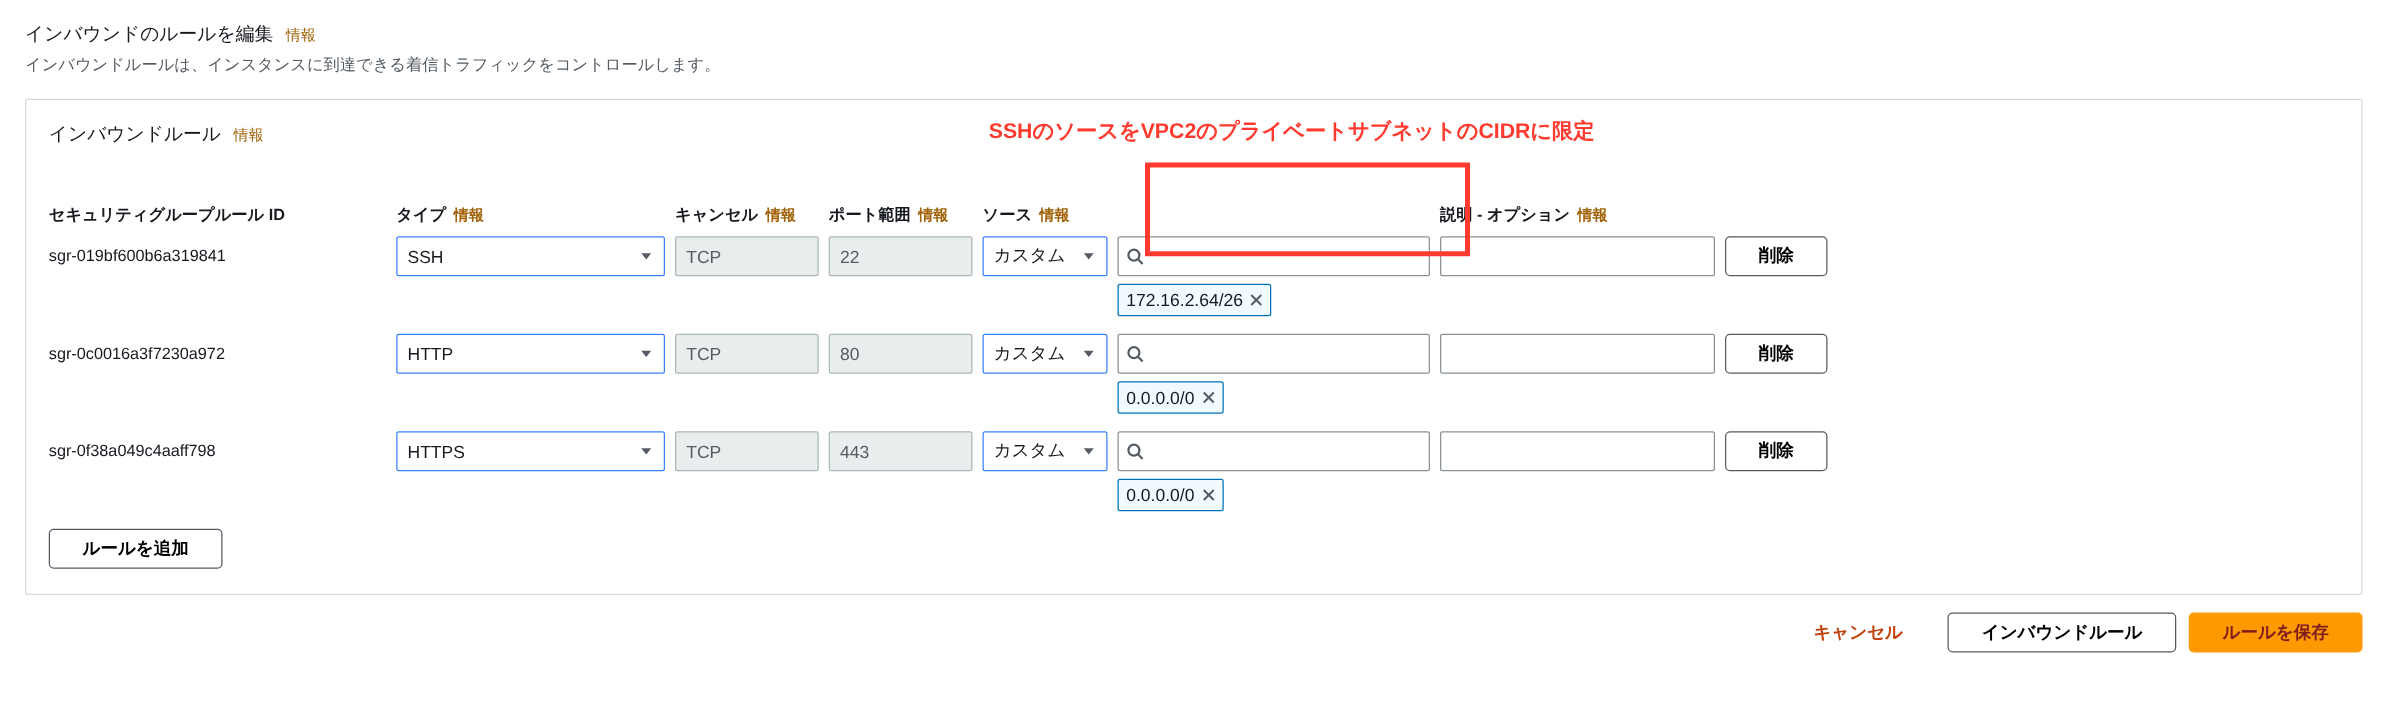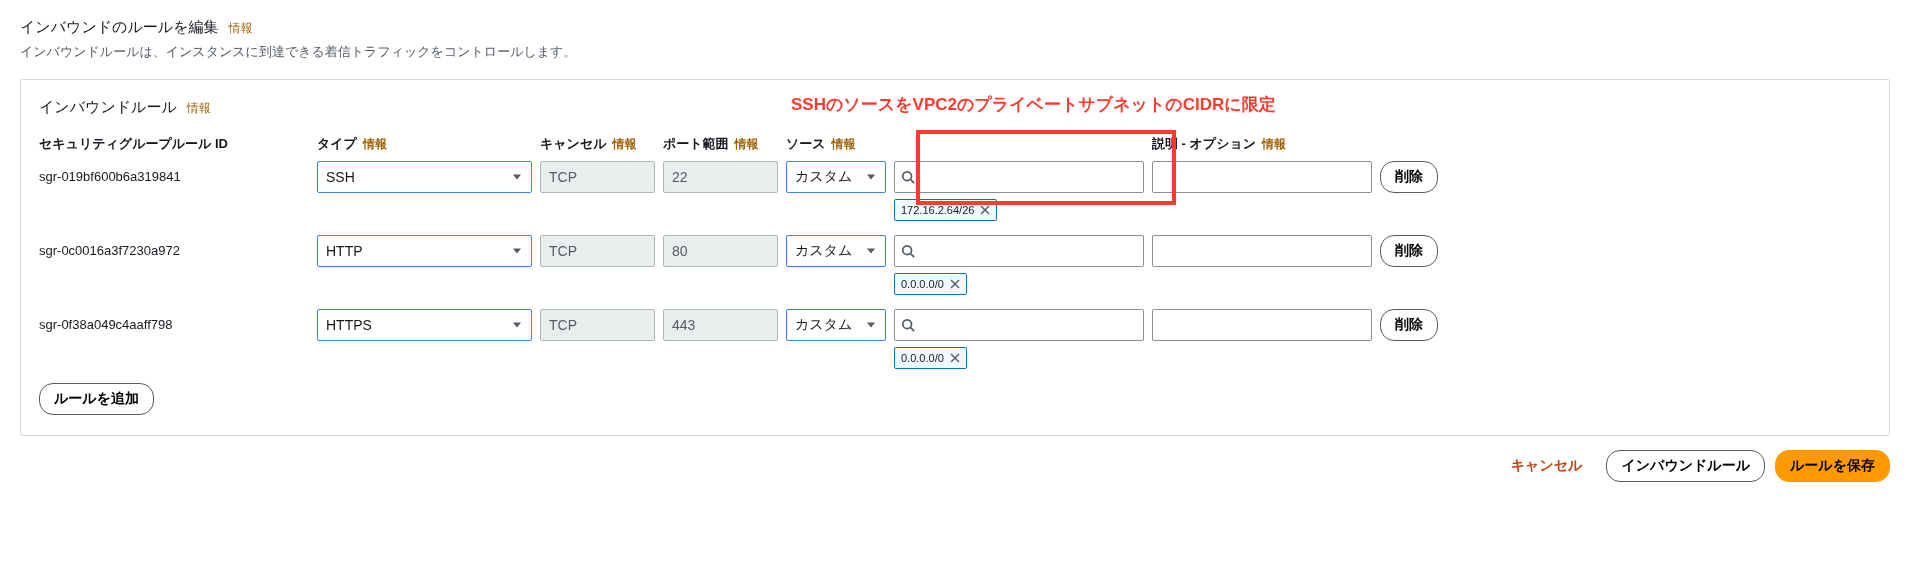--- a/index.html
+++ b/index.html
@@ -34,21 +34,21 @@
   width: 260px;
   height: 75px;
 }
 .table-head, .rule-row {
   display: grid;
   grid-template-columns: 270px 215px 115px 115px 100px 250px 220px 80px;
   gap: 8px;
   align-items: start;
 }
 .table-head { font-weight: 700; font-size: 13px; margin-bottom: 8px; }
-.table-head .th { display: flex; align-items: flex-end; gap: 6px; }
+.table-head .th { display: flex; align-items: flex-end; gap: 6px; margin-top: 28px; }
 .rule-row { margin-bottom: 14px; }
 .rule-id { font-size: 13px; padding-top: 8px; }
 .control {
   height: 32px;
   border: 1px solid #3b82f6;
   border-radius: 2px;
   background: #fff;
   display: flex;
   align-items: center;
   padding: 0 8px;
@@ -84,43 +84,43 @@
 .search-in input {
   border: none; outline: none; font-size: 14px; width: 100%; background: transparent;
 }
 .chips { margin-top: 6px; display: flex; flex-wrap: wrap; gap: 6px; }
 .chip {
   display: inline-flex; 
   border: 1px solid #0073bb;
   background: #f1faff;
   border-radius: 2px;
   padding: 4px 6px;
-  font-size: 11px;
+  font-size: 14px;
   gap: 6px;
 }
 .chip .x { cursor: pointer; color: #545b64; font-weight: bold; display:flex; align-items:center; }
 .desc-input {
   height: 32px; width: 100%;
   border: 1px solid #879196; border-radius: 2px;
   padding: 0 8px; font-size: 14px; outline: none;
 }
 .btn {
   height: 32px;
   border: 1px solid #545b64;
   background: #fff;
-  border-radius: 14px;
-  padding: 0 14px;
+  border-radius: 4px;
+  padding: 0 26px;
   font-size: 14px;
   font-weight: 700;
   cursor: pointer;
   display: inline-flex;
   align-items: center;
   white-space: nowrap;
 }
-.btn.primary { background: #ff9900; border-color: #ff9900; color: #000000; }
+.btn.primary { background: #ff9900; border-color: #ff9900; color: #7f1d1d; }
 .btn.link { border: none; background: transparent; color: #c2410c; font-weight: 700; }
 .add-row { margin-top: 6px; }
 .footer { display: flex; justify-content: flex-end; gap: 10px; margin-top: 14px; align-items: center; }
 </style>
 </head>
 <body>
 
 <div class="page-title-row">
   <h1 class="page-title">インバウンドのルールを編集</h1>
   <span class="info-link">情報</span>

